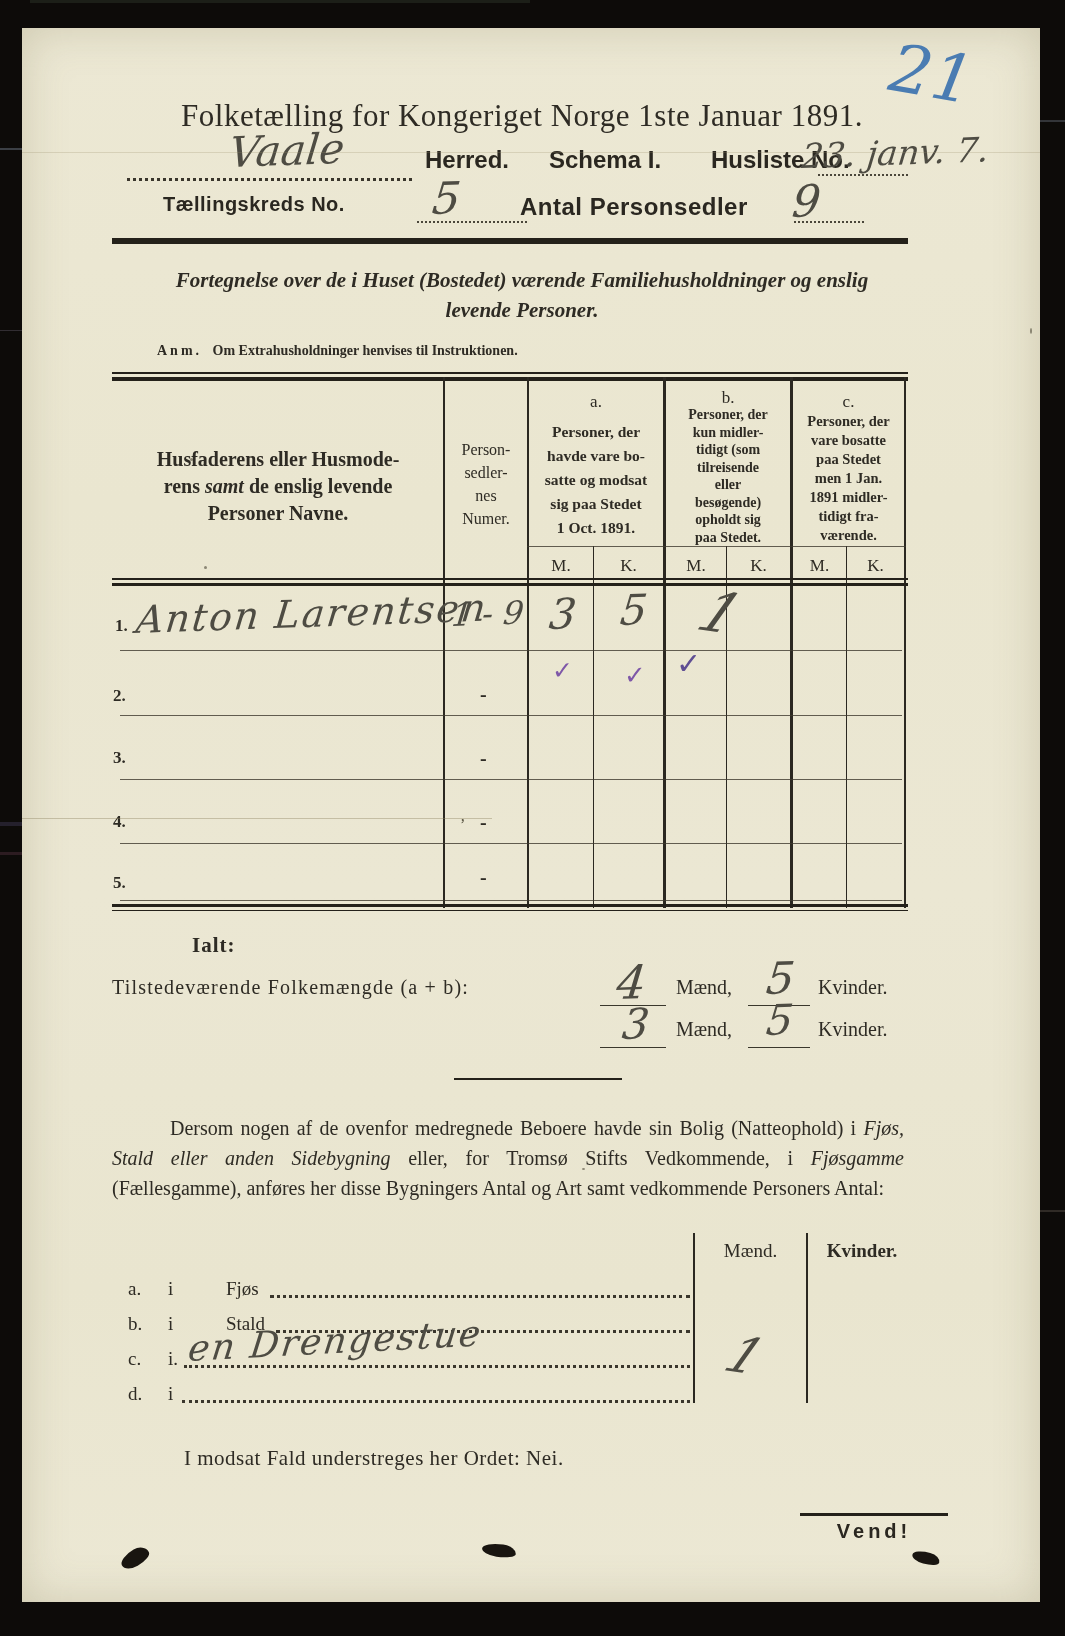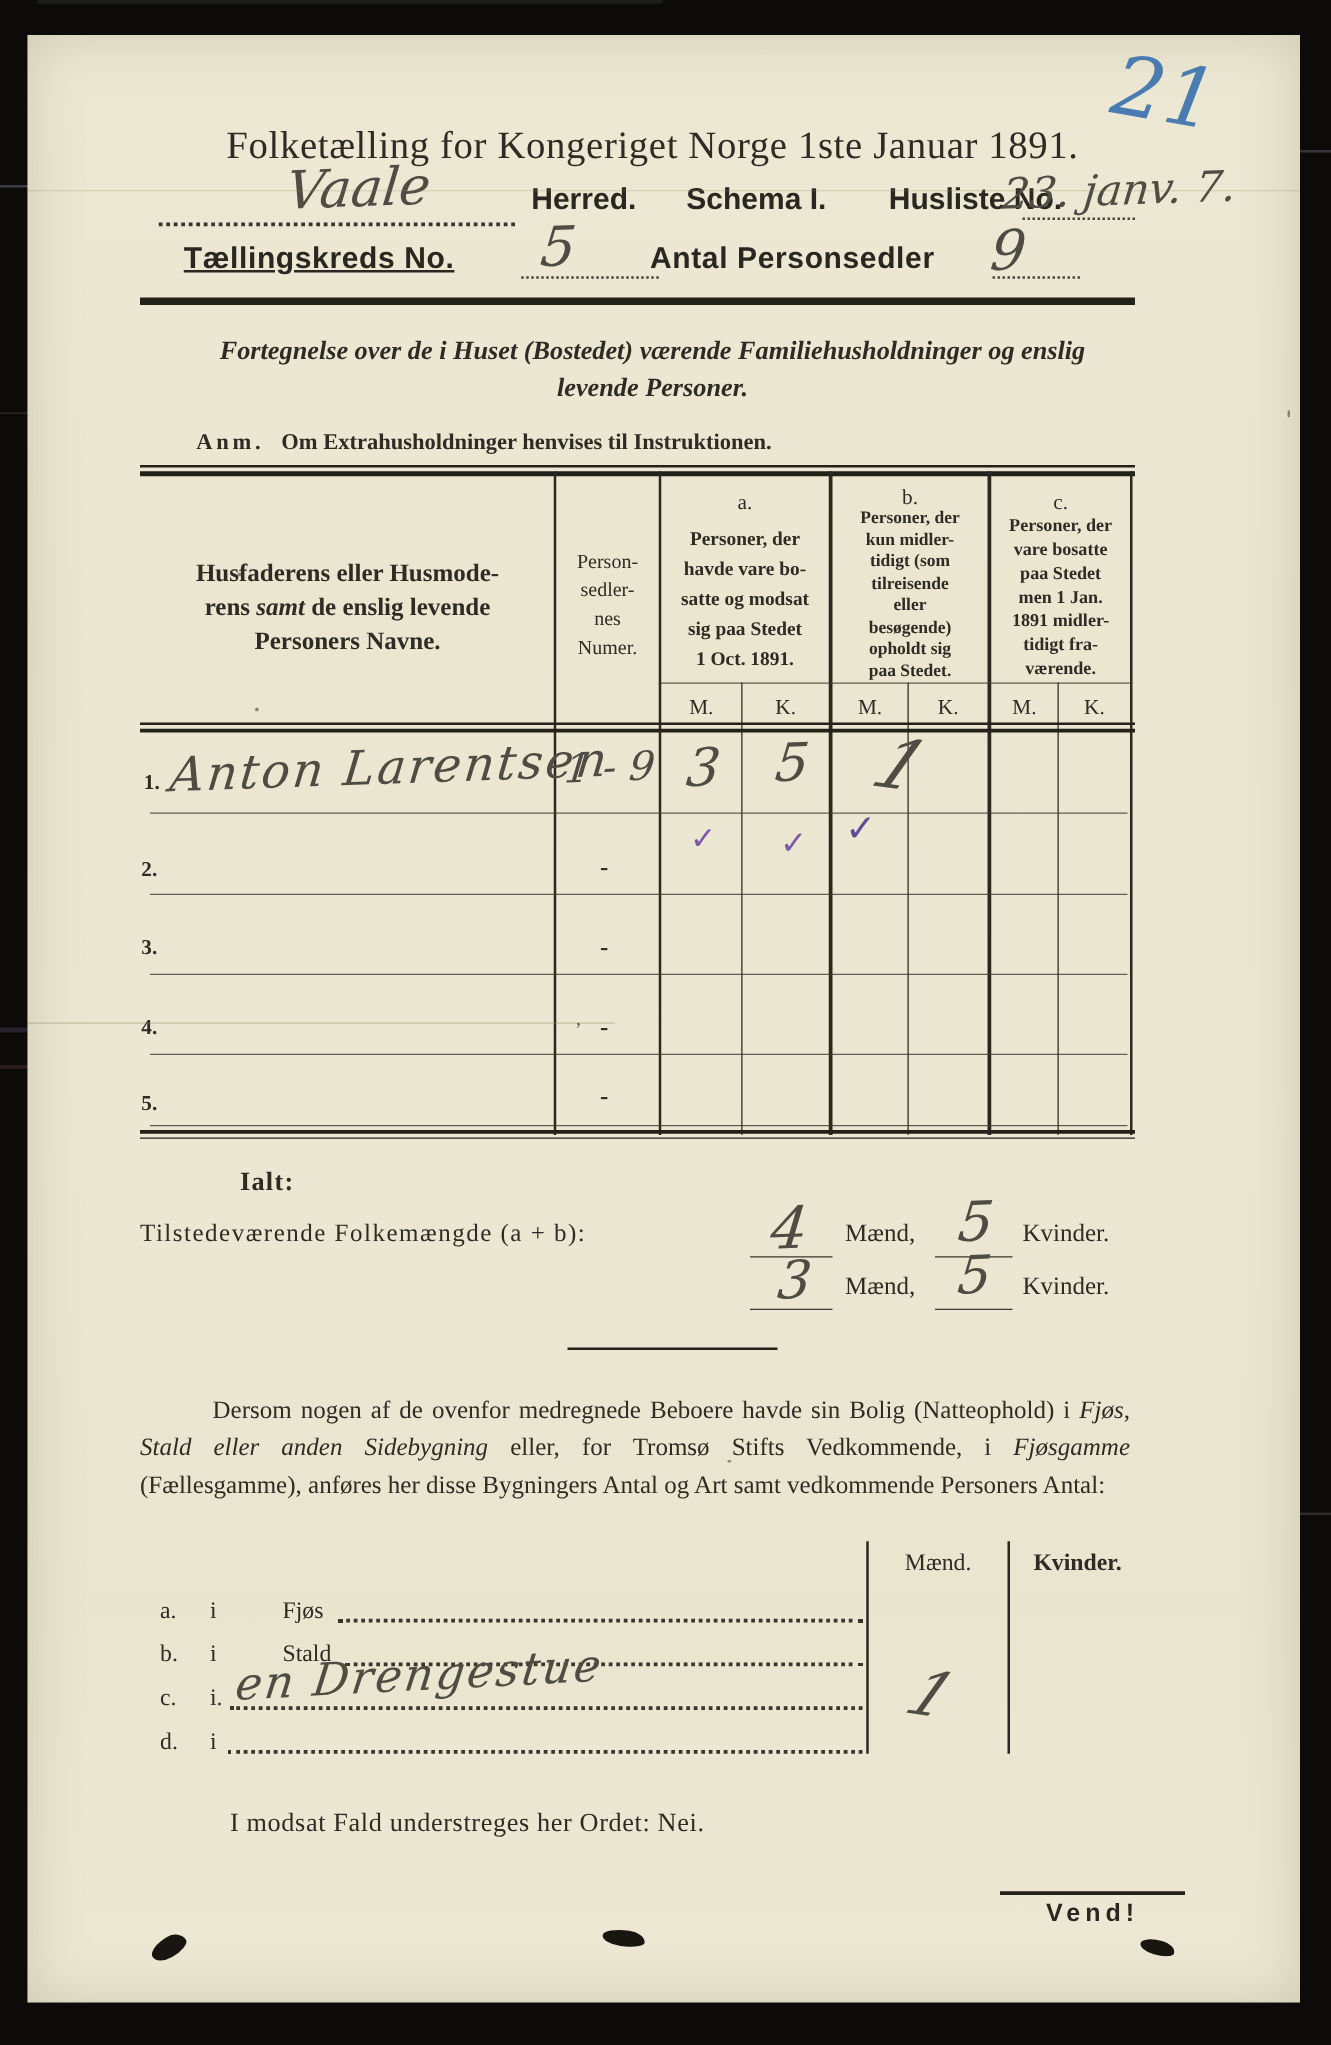--- a/index.html
+++ b/index.html
@@ -53,53 +53,53 @@
   <div class="abs print ctr" style="left:60px;top:70px;width:880px;font-size:31px;letter-spacing:.5px;">Folketælling for Kongeriget Norge 1ste Januar 1891.</div>
 
   <div class="dots" style="left:105px;top:150px;width:285px;"></div>
   <div class="abs hand" style="left:205px;top:100px;font-size:42px;">Vaale</div>
   <div class="abs sansb" style="left:403px;top:118px;font-size:24px;">Herred.</div>
   <div class="abs sansb" style="left:527px;top:118px;font-size:24px;">Schema I.</div>
   <div class="abs sansb" style="left:689px;top:118px;font-size:24px;">Husliste No.</div>
   <div class="dotsfine" style="left:796px;top:146px;width:90px;"></div>
   <div class="abs hand" style="left:778px;top:108px;font-size:34px;">23. janv. 7.</div>
 
-  <div class="abs sansb" style="left:125px;top:165px;font-size:24px;letter-spacing:.5px;text-decoration:underline;">Tællingskreds No.</div>
+  <div class="abs sansb" style="left:141px;top:165px;font-size:20px;letter-spacing:.5px;">Tællingskreds No.</div>
   <div class="dotsfine" style="left:395px;top:193px;width:110px;"></div>
   <div class="abs hand" style="left:408px;top:145px;font-size:44px;">5</div>
   <div class="abs sansb" style="left:498px;top:165px;font-size:24px;letter-spacing:.5px;">Antal Personsedler</div>
   <div class="dotsfine" style="left:772px;top:193px;width:70px;"></div>
   <div class="abs hand" style="left:768px;top:148px;font-size:44px;">9</div>
 
   <div class="rule" style="left:90px;top:210px;width:796px;height:6px;"></div>
 
   <div class="abs print ctr" style="left:60px;top:240px;width:880px;font-size:21px;font-style:italic;font-weight:bold;">Fortegnelse over de i Huset (Bostedet) værende Familiehusholdninger og enslig</div>
   <div class="abs print ctr" style="left:60px;top:270px;width:880px;font-size:21px;font-style:italic;font-weight:bold;">levende Personer.</div>
 
-  <div class="abs print" style="left:135px;top:315px;font-size:18px;font-weight:bold;">
+  <div class="abs print" style="left:135px;top:315px;font-size:14px;font-weight:bold;">
     <span style="letter-spacing:3px;">Anm.</span>&nbsp;&nbsp;
     <span>Om Extrahusholdninger henvises til Instruktionen.</span>
   </div>
 
   <div class="rule" style="left:90px;top:344px;width:796px;height:2px;"></div>
   <div class="rule" style="left:90px;top:349px;width:796px;height:4px;"></div>
 
   <div class="vline" style="left:421px;top:349px;width:2px;height:531px;"></div>
   <div class="vline" style="left:505px;top:349px;width:2px;height:531px;"></div>
   <div class="vline" style="left:641px;top:349px;width:3px;height:531px;"></div>
   <div class="vline" style="left:768px;top:349px;width:3px;height:531px;"></div>
   <div class="vline" style="left:882px;top:349px;width:2px;height:531px;"></div>
   <div class="vline" style="left:571px;top:518px;width:1px;height:362px;"></div>
   <div class="vline" style="left:704px;top:518px;width:1px;height:362px;"></div>
   <div class="vline" style="left:824px;top:518px;width:1px;height:362px;"></div>
 
   <div class="abs print ctr" style="left:95px;top:418px;width:322px;font-size:20px;font-weight:bold;line-height:27px;">
     <span>Husfaderens eller Husmode-</span><br>
     <span>rens </span><span style="font-style:italic;">samt</span><span> de enslig levende</span><br>
-    <span>Personers Navne.</span>
+    <span>Personer Navne.</span>
   </div>
   <div class="abs print ctr" style="left:423px;top:410px;width:82px;font-size:16px;line-height:23px;">
     <span>Person-</span><br>
     <span>sedler-</span><br>
     <span>nes</span><br>
     <span>Numer.</span>
   </div>
 
   <div class="abs print ctr" style="left:507px;top:364px;width:134px;font-size:17px;">a.</div>
   <div class="abs print ctr" style="left:507px;top:392px;width:134px;font-size:15.5px;line-height:24px;font-weight:bold;">

